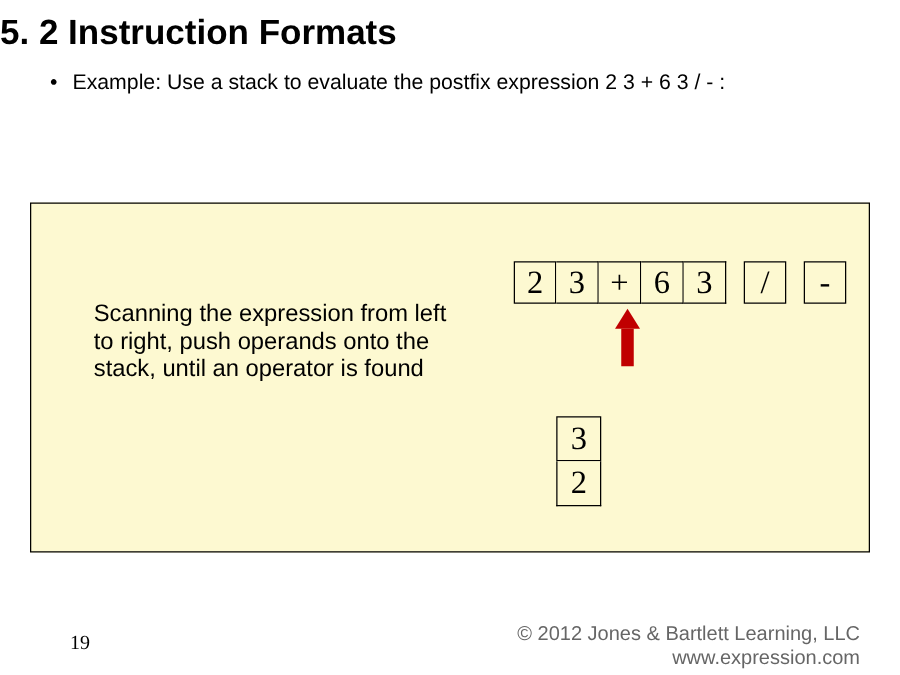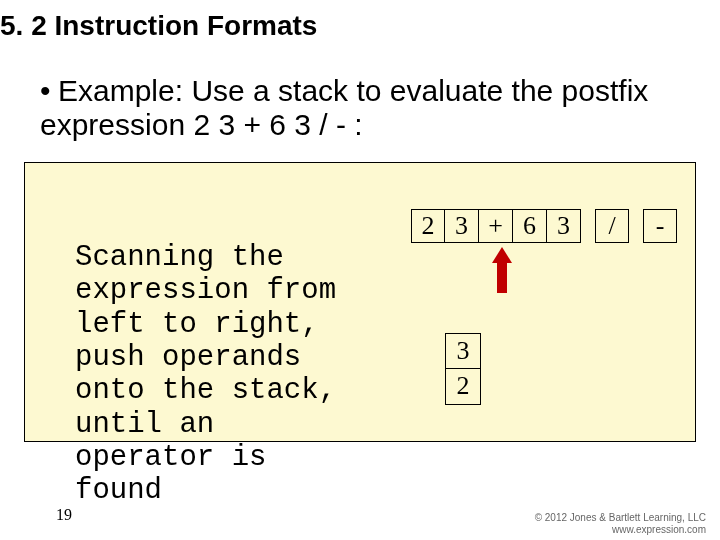--- a/index.html
+++ b/index.html
@@ -18,22 +18,22 @@
     height: 540px;
     box-sizing: border-box;
   }
   .title {
     text-align: left;
     font-weight: bold;
     font-size: 28px;
     margin-top: 10px;
   }
   .bullet {
-    margin: 32px 0 0 40px;
-    font-size: 30px;
+    margin: 14px 0 0 40px;
+    font-size: 17px;
     max-width: 620px;
   }
   .bullet .dot {
     display: inline-block;
     width: 18px;
   }
   .panel {
     position: absolute;
     left: 24px;
     top: 152px;
@@ -41,22 +41,22 @@
     height: 280px;
     background: #fdf9d1;
     border: 1px solid #000;
     box-sizing: border-box;
   }
   .desc {
     position: absolute;
     left: 50px;
     top: 78px;
     width: 290px;
-    font-family: Liberation Mono, monospace;
-    font-size: 29px;
+    font-family: Liberation Sans, sans-serif;
+    font-size: 19px;
     line-height: 1.15;
   }
   .tokens {
     position: absolute;
     left: 386px;
     top: 46px;
     display: flex;
   }
   .tok {
     width: 34px;
@@ -118,23 +118,23 @@
   .pagenum {
     position: absolute;
     left: 56px;
     bottom: 26px;
     font-family: "Times New Roman", Times, serif;
     font-size: 16px;
     margin-top: 24px;
   }
   .copyright {
     position: absolute;
-    right: 14px;
+    right: 32px;
     bottom: 14px;
-    font-size: 10px;
+    font-size: 16px;
     color: #666;
     text-align: right;
     line-height: 1.2;
     font-family: Arial, sans-serif;
   }
 </style>
 </head>
 <body>
 
 <div class="slide">

